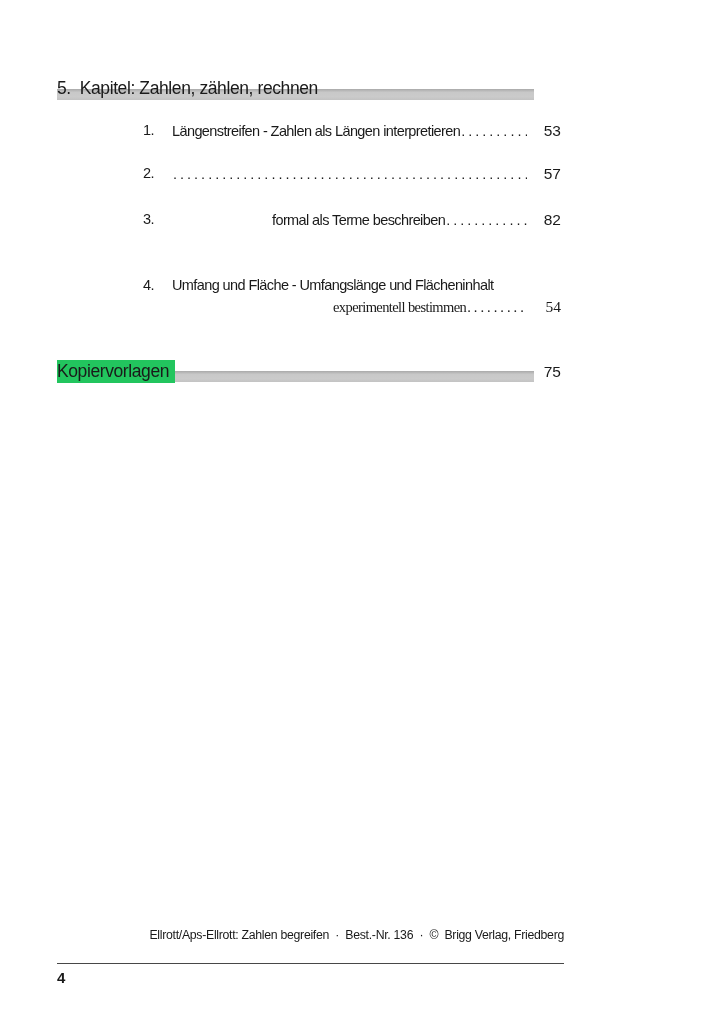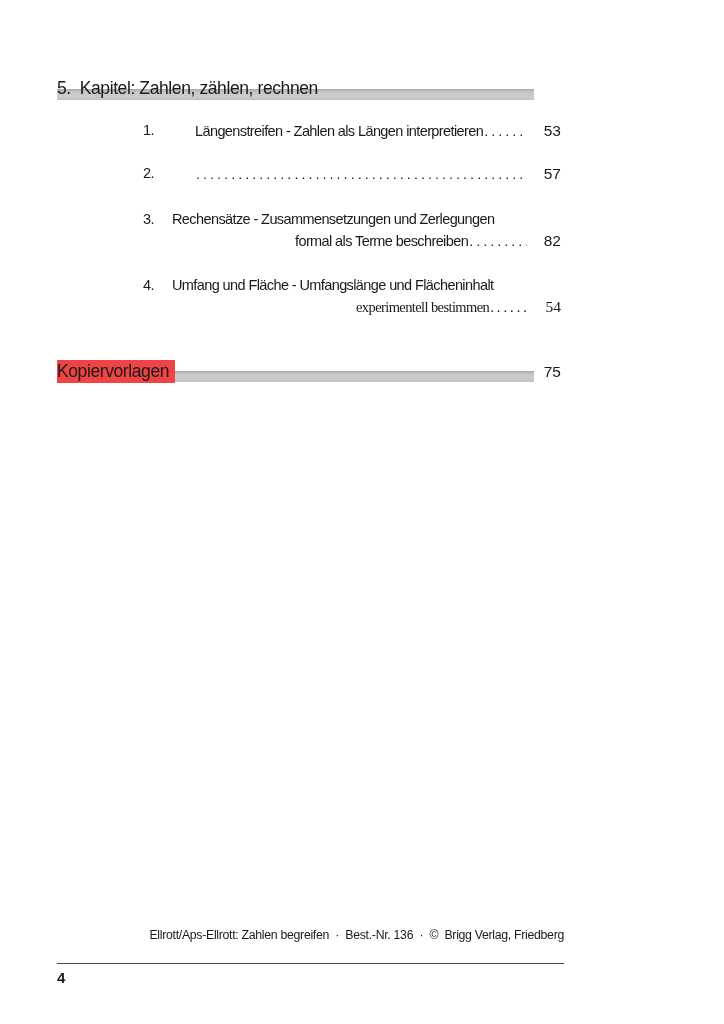--- a/index.html
+++ b/index.html
@@ -47,21 +47,21 @@
     position: absolute;
     left: 143px;
     right: 59px;
     display: flex;
     font-size: 14.5px;
     letter-spacing: -0.6px;
     line-height: 21px;
   }
   .toc-num { flex: none; width: 29px; }
   .toc-body { flex: 1; min-width: 0; }
-  .toc-line { display: flex; align-items: baseline; margin-left: 23px; }
+  .toc-line { display: flex; align-items: baseline; }
   .toc-text { flex: none; white-space: pre; }
   .dots {
     flex: 1;
     overflow: hidden;
     white-space: nowrap;
     letter-spacing: 3px;
     margin-left: 1px;
   }
   .toc-page {
     flex: none;
@@ -88,21 +88,21 @@
     position: absolute;
     left: 0;
     right: 27px;
     top: 11px;
     height: 11px;
     background: linear-gradient(to bottom, #a9a9a9 0%, #c8c8c8 30%, #cbcbcb 70%, #c3c3c3 100%);
   }
   .kv-label {
     position: relative;
     z-index: 1;
-    background: #ef4444;
+    background: #22c55e;
     padding-right: 6px;
     font-size: 17.5px;
     letter-spacing: -0.4px;
     line-height: 23px;
   }
   .kv-spacer { flex: 1; }
   .kv-page {
     position: relative;
     z-index: 1;
     font-size: 15.5px;
@@ -159,21 +159,20 @@
       <div class="toc-line">
         <span class="dots">................................................................................</span>
         <span class="toc-page">57</span>
       </div>
     </div>
   </div>
 
   <div class="toc-row" style="top:209px">
     <span class="toc-num">3.</span>
     <div class="toc-body">
-      <div>Rechensätze - Zusammensetzungen und Zerlegungen</div>
       <div class="toc-line indent-a">
         <span class="toc-text">formal als Terme beschreiben</span>
         <span class="dots">................................................................................</span>
         <span class="toc-page">82</span>
       </div>
     </div>
   </div>
 
   <div class="toc-row" style="top:275px">
     <span class="toc-num">4.</span>

